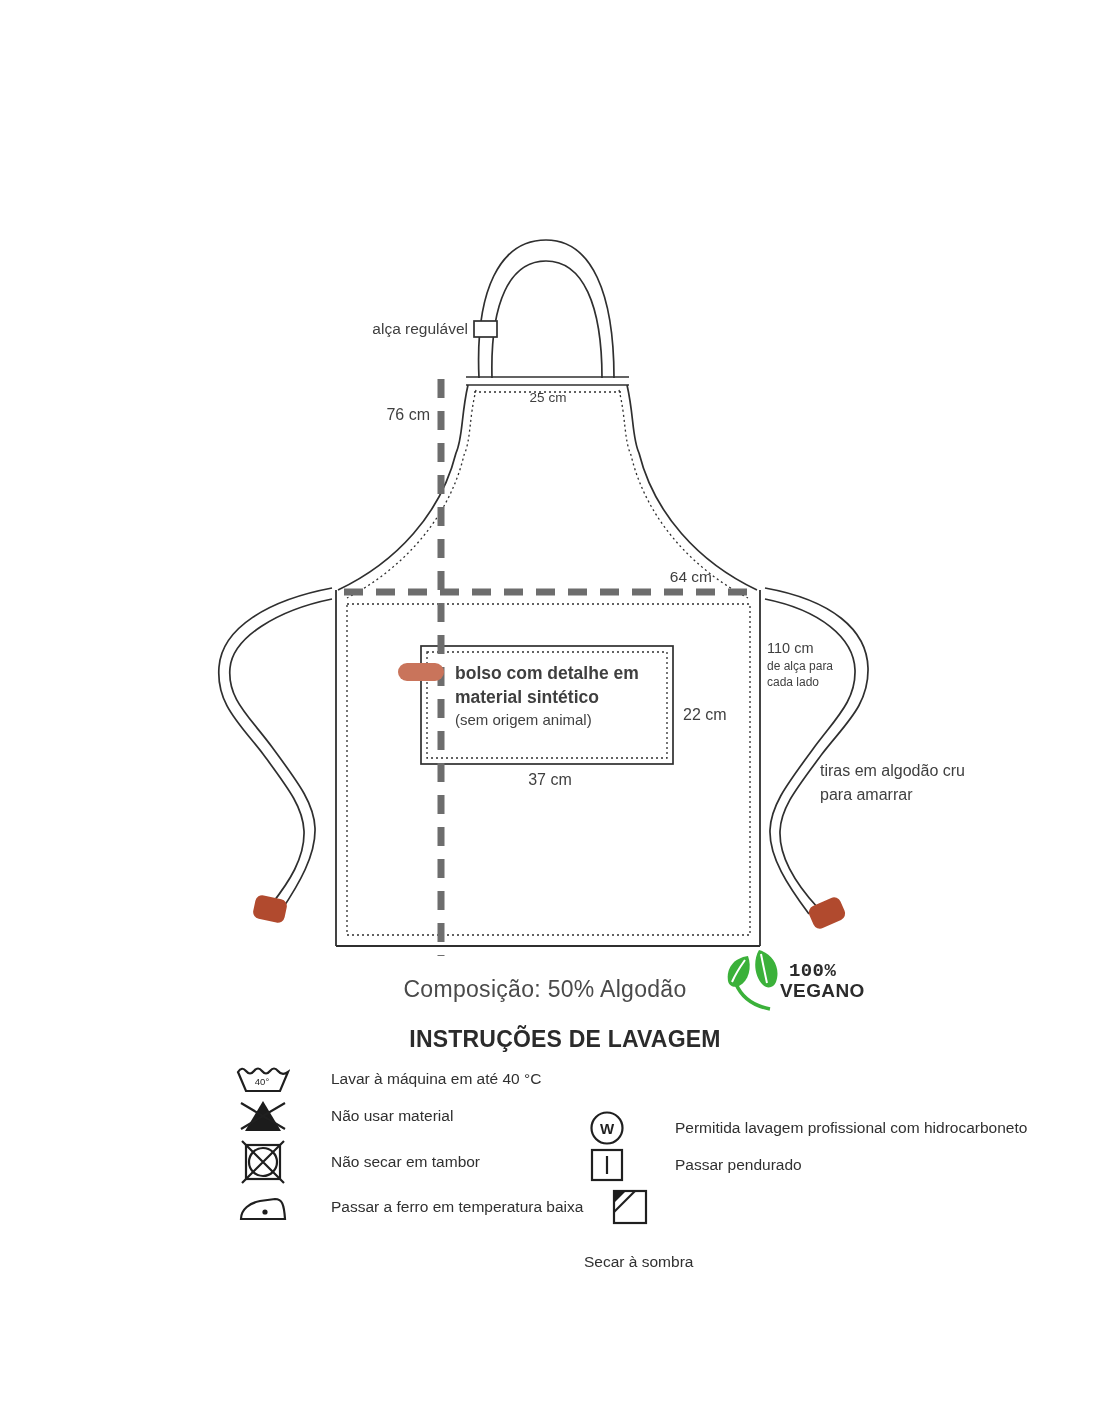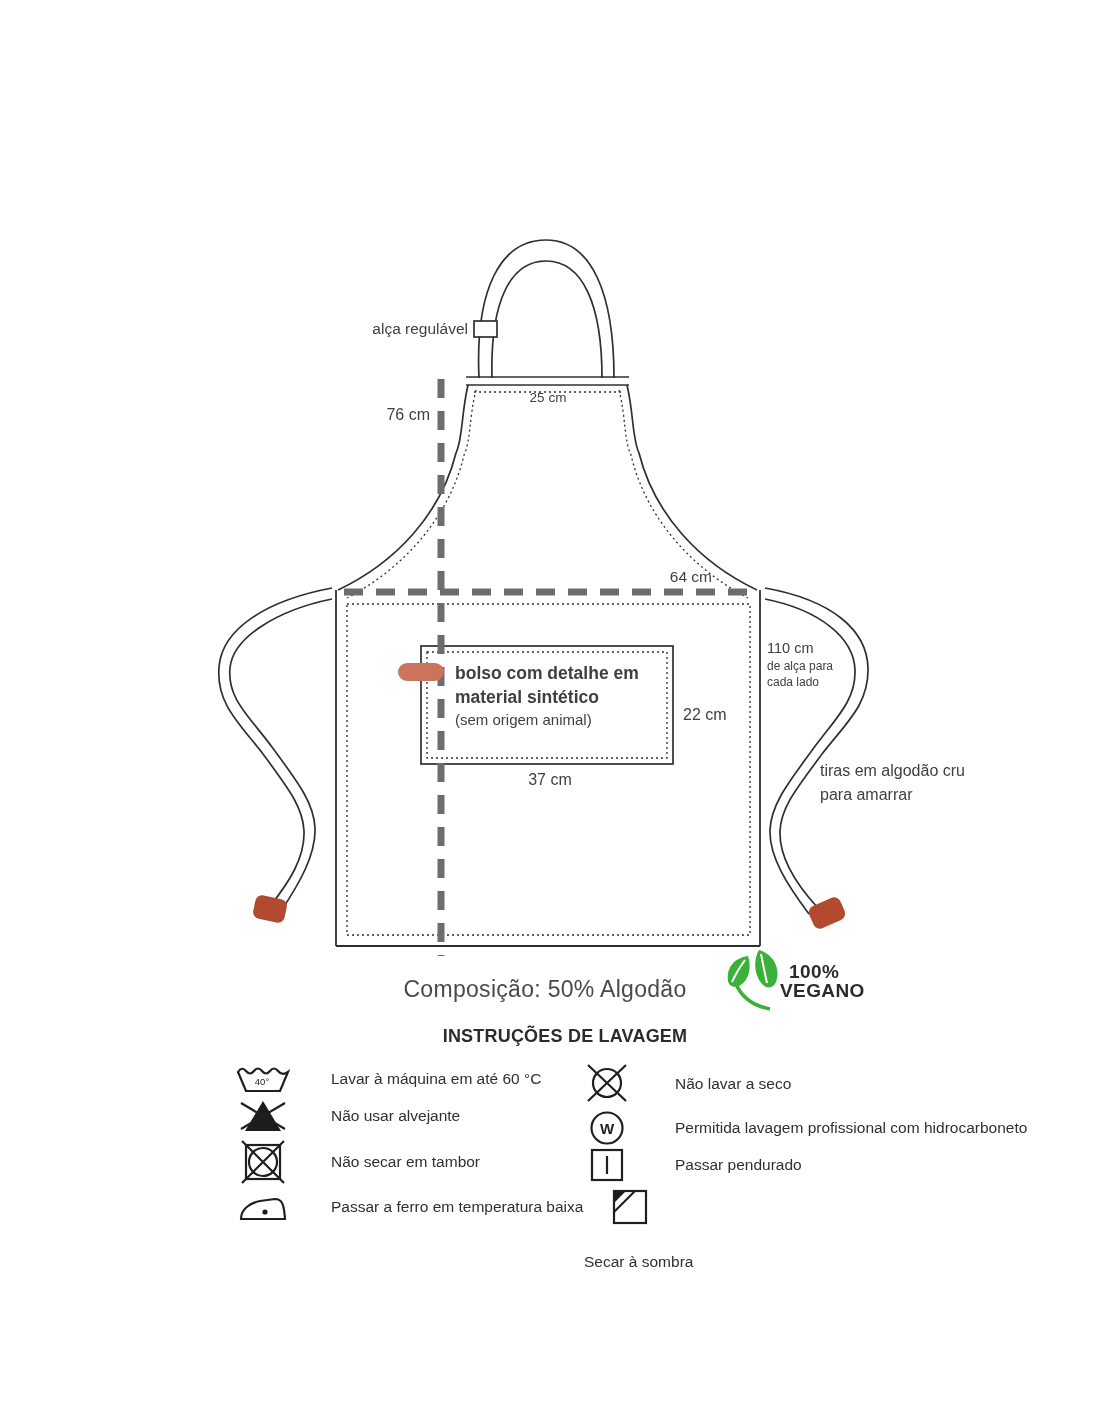--- a/index.html
+++ b/index.html
@@ -10,24 +10,24 @@
   .apron-svg{position:absolute;left:0;top:0;}
   .svg-label{fill:#3f3f3f;}
   .composition{
     position:absolute;left:370px;top:976px;width:350px;text-align:center;
     font-size:23px;color:#4a4a4a;letter-spacing:0.3px;
   }
   .vegan-badge{position:absolute;left:722px;top:944px;width:160px;height:74px;}
   .vegan-leaves{position:absolute;left:0;top:2px;}
   .vegan-text{position:absolute;left:58px;top:18px;line-height:19px;color:#2b2b2b;
     font-weight:bold;font-size:19px;letter-spacing:0.4px;}
-  .vegan-text .l1{padding-left:9px;}
+  .vegan-text .l1{padding-left:9px;font-family:Liberation Mono, monospace;}
   .care-title{
     position:absolute;left:400px;top:1026px;width:330px;text-align:center;
-    font-size:18px;font-weight:bold;color:#2b2b2b;letter-spacing:0.2px;
+    font-size:23px;font-weight:bold;color:#2b2b2b;letter-spacing:0.2px;
   }
   .care-row{position:absolute;display:flex;align-items:center;gap:27px;}
   .care-ico{display:flex;align-items:center;justify-content:center;flex:0 0 auto;}
   .care-ico svg{display:block;}
   .care-label{font-size:15.5px;color:#303030;white-space:nowrap;}
   .col-l .care-ico{width:54px;margin-right:14px;justify-content:center;}
   .col-r .care-ico{width:46px;margin-right:18px;justify-content:center;}
   .ink{stroke:#1f1f1f;stroke-width:2.2;fill:none;}
 </style>
 </head>
@@ -122,31 +122,31 @@
 
   <div class="care-title">INSTRUÇÕES DE LAVAGEM</div>
 
   <div class="care-row col-l" style="left:236px;top:1064px;height:30px;">
     <span class="care-ico">
       <svg width="54" height="28" viewBox="0 0 54 28">
         <path class="ink" d="M2,7 Q6,1 10,6 Q14,11 18,6 Q22,1 26,6 Q30,11 34,6 Q38,1 42,6 Q46,11 52,7 L44,26 L10,26 Z"></path>
         <text x="26" y="20" font-size="9.5" text-anchor="middle" fill="#1f1f1f">40°</text>
       </svg>
     </span>
-    <span class="care-label">Lavar à máquina em até 60 °C</span>
+    <span class="care-label">Lavar à máquina em até 40 °C</span>
   </div>
 
   <div class="care-row col-l" style="left:236px;top:1097px;height:38px;">
     <span class="care-ico">
       <svg width="48" height="36" viewBox="0 0 48 36">
         <path d="M24,3 L6,33 L42,33 Z" fill="#1c1c1c"></path>
         <path class="ink" d="M2,5 L46,31 M46,5 L2,31" stroke-width="2.4"></path>
       </svg>
     </span>
-    <span class="care-label">Não usar alvejante</span>
+    <span class="care-label">Não usar material</span>
   </div>
 
   <div class="care-row col-l" style="left:236px;top:1192px;height:30px;">
     <span class="care-ico">
       <svg width="50" height="30" viewBox="0 0 50 30">
         <path class="ink" d="M3,27 C3,17 12,11 22,9 L37,7 C44,7 46,12 47,27 Z"></path>
         <circle cx="27" cy="20" r="2.6" fill="#1c1c1c"></circle>
       </svg>
     </span>
     <span class="care-label">Passar a ferro em temperatura baixa</span>
@@ -156,29 +156,20 @@
     <span class="care-ico">
       <svg width="46" height="44" viewBox="0 0 46 44">
         <rect class="ink" x="6" y="5" width="34" height="34"></rect>
         <circle class="ink" cx="23" cy="22" r="14"></circle>
         <path class="ink" d="M2,1 L44,43 M44,1 L2,43"></path>
       </svg>
     </span>
     <span class="care-label">Não secar em tambor</span>
   </div>
 
-  <div class="care-row col-r" style="left:584px;top:1064px;height:40px;">
-    <span class="care-ico">
-      <svg width="44" height="40" viewBox="0 0 44 40">
-        <circle class="ink" cx="22" cy="19" r="14"></circle>
-        <path class="ink" d="M3,1 L41,37 M41,1 L3,37"></path>
-      </svg>
-    </span>
-    <span class="care-label">Não lavar a seco</span>
-  </div>
 
   <div class="care-row col-r" style="left:584px;top:1110px;height:36px;">
     <span class="care-ico">
       <svg width="36" height="36" viewBox="0 0 36 36">
         <circle class="ink" cx="18" cy="18" r="15.5" stroke-width="2.4"></circle>
         <text x="18" y="24" font-size="15" font-weight="bold" text-anchor="middle" fill="#1f1f1f">W</text>
       </svg>
     </span>
     <span class="care-label">Permitida lavagem profissional com hidrocarboneto</span>
   </div>

